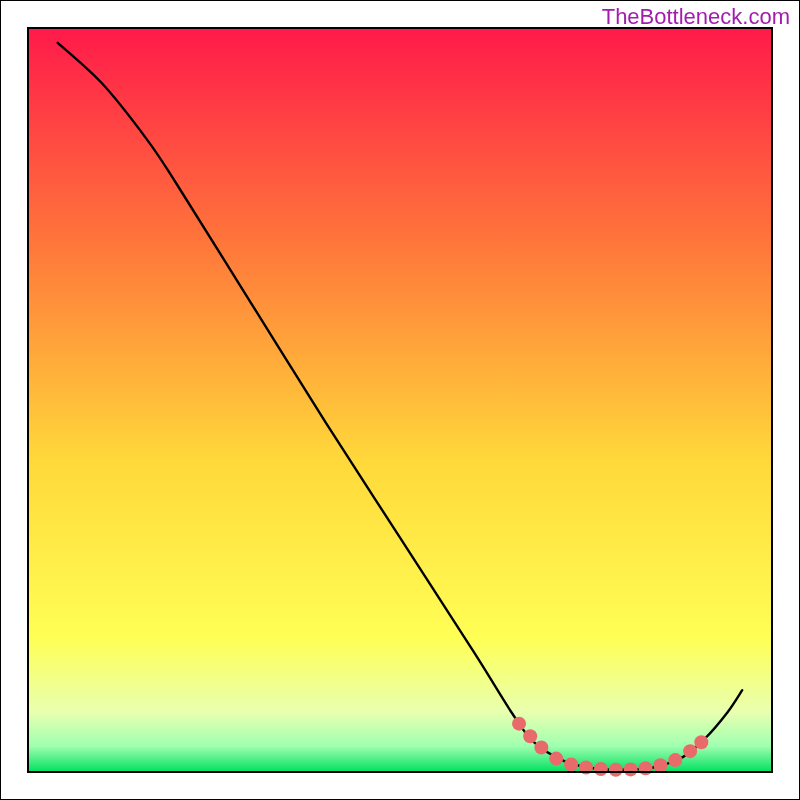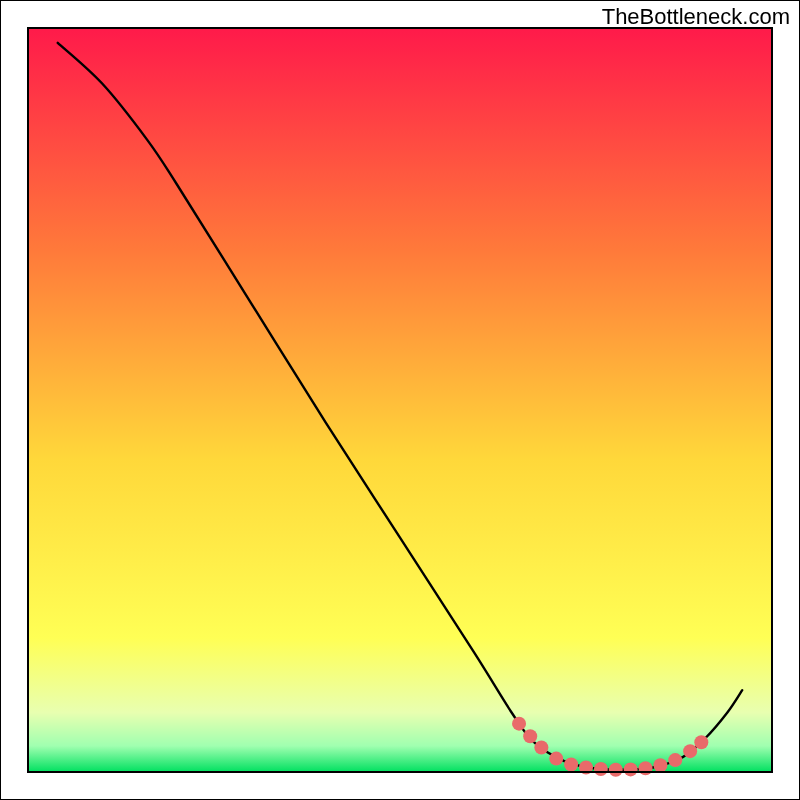--- a/index.html
+++ b/index.html
@@ -14,21 +14,21 @@
     position: relative;
     width: 800px;
     height: 800px;
   }
   .watermark {
     position: absolute;
     top: 4px;
     right: 10px;
     font-family: Arial, Helvetica, sans-serif;
     font-size: 22px;
-    color: #000000;
+    color: #a21caf;
     font-weight: 500;
     z-index: 10;
   }
   svg {
     display: block;
   }
 </style>
 </head>
 <body>
 

